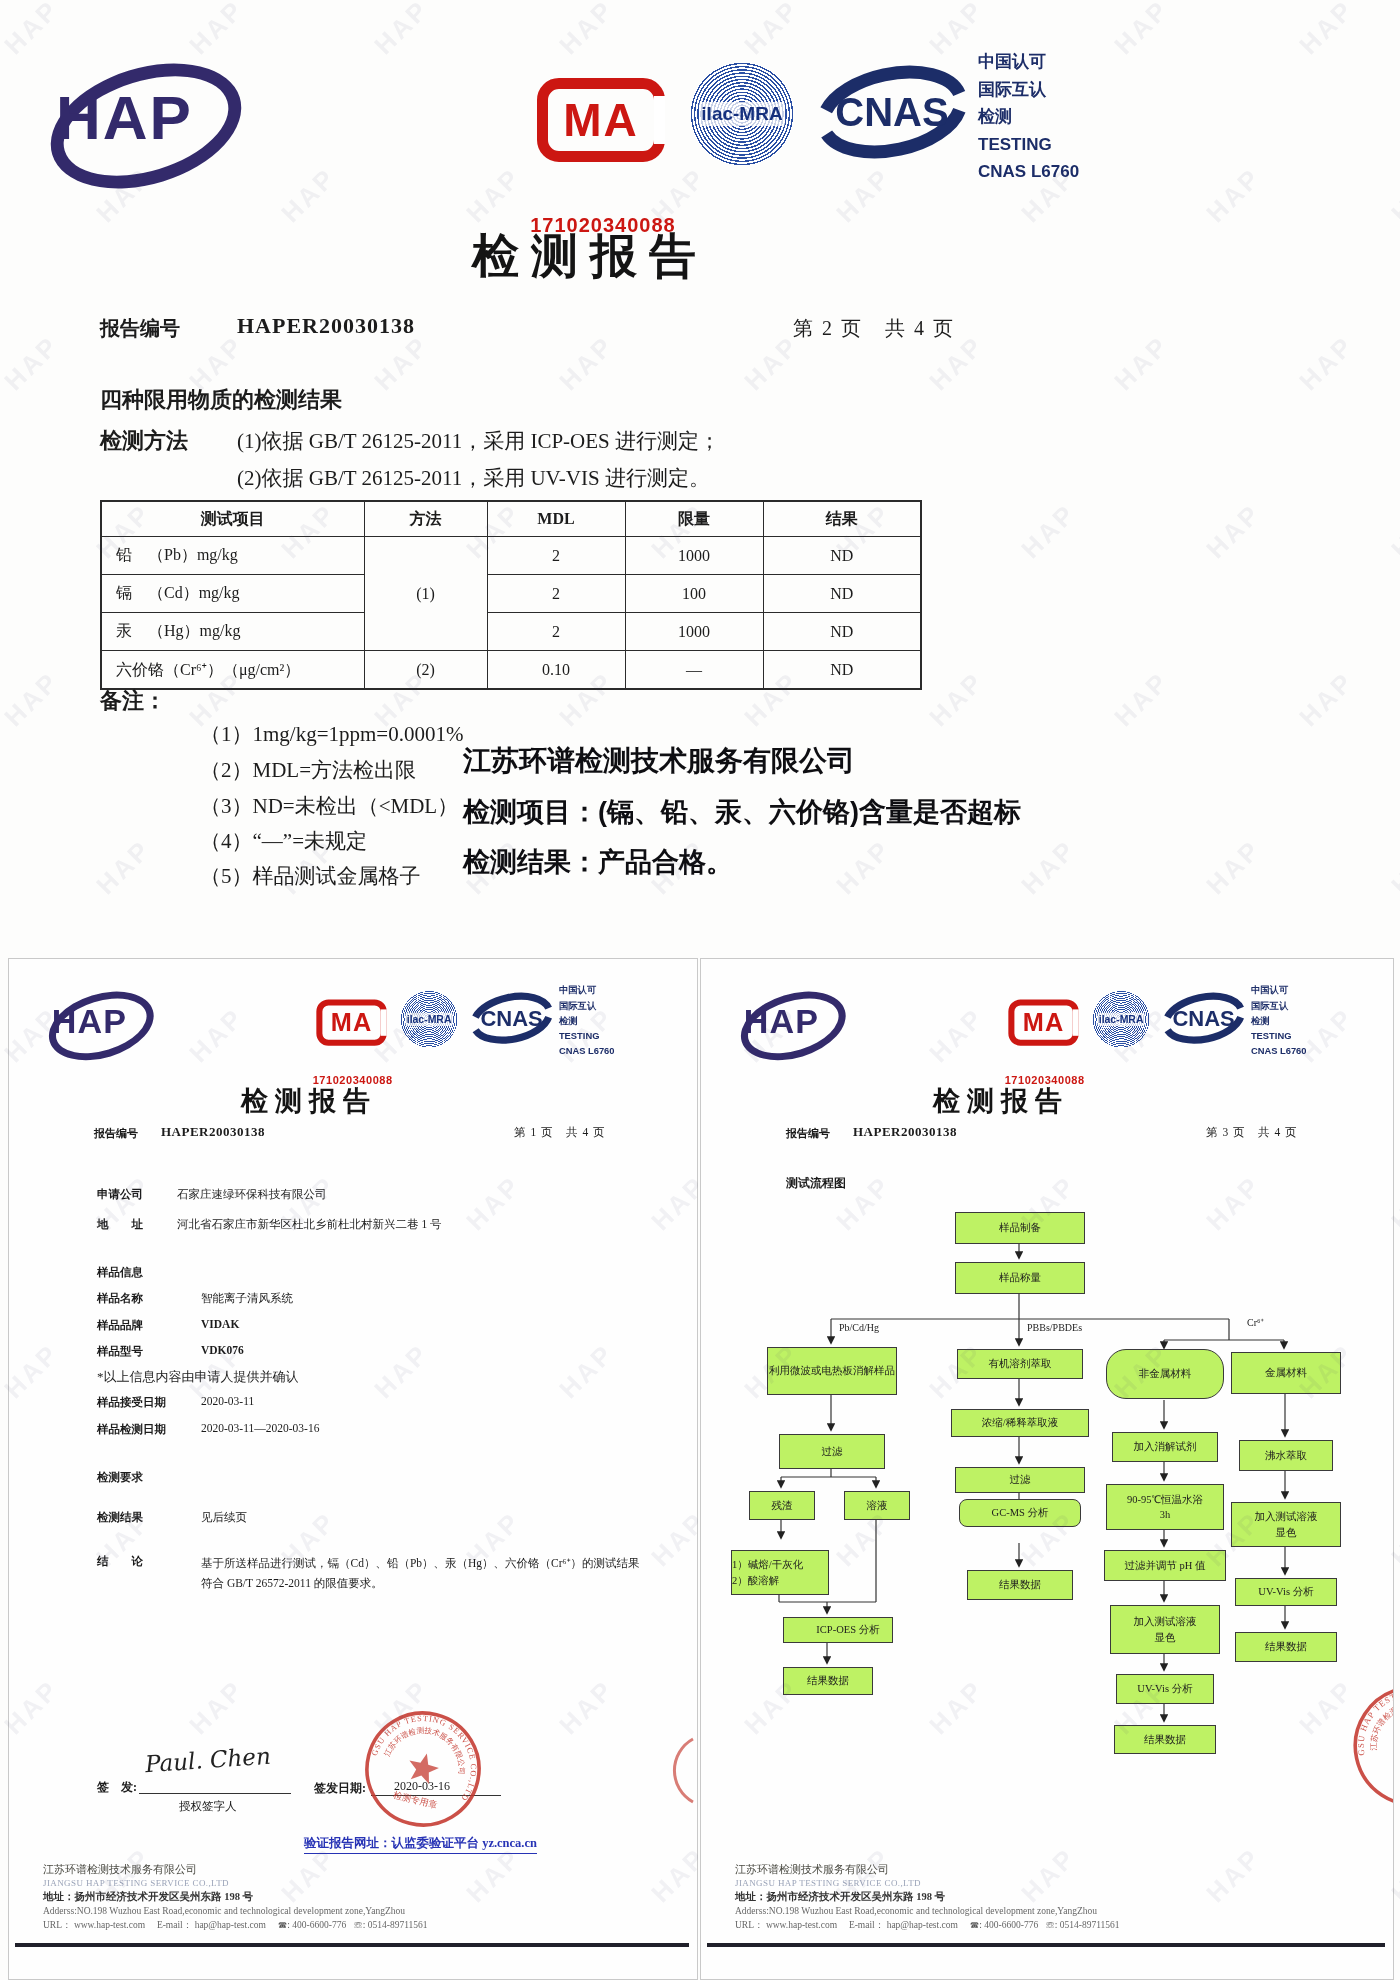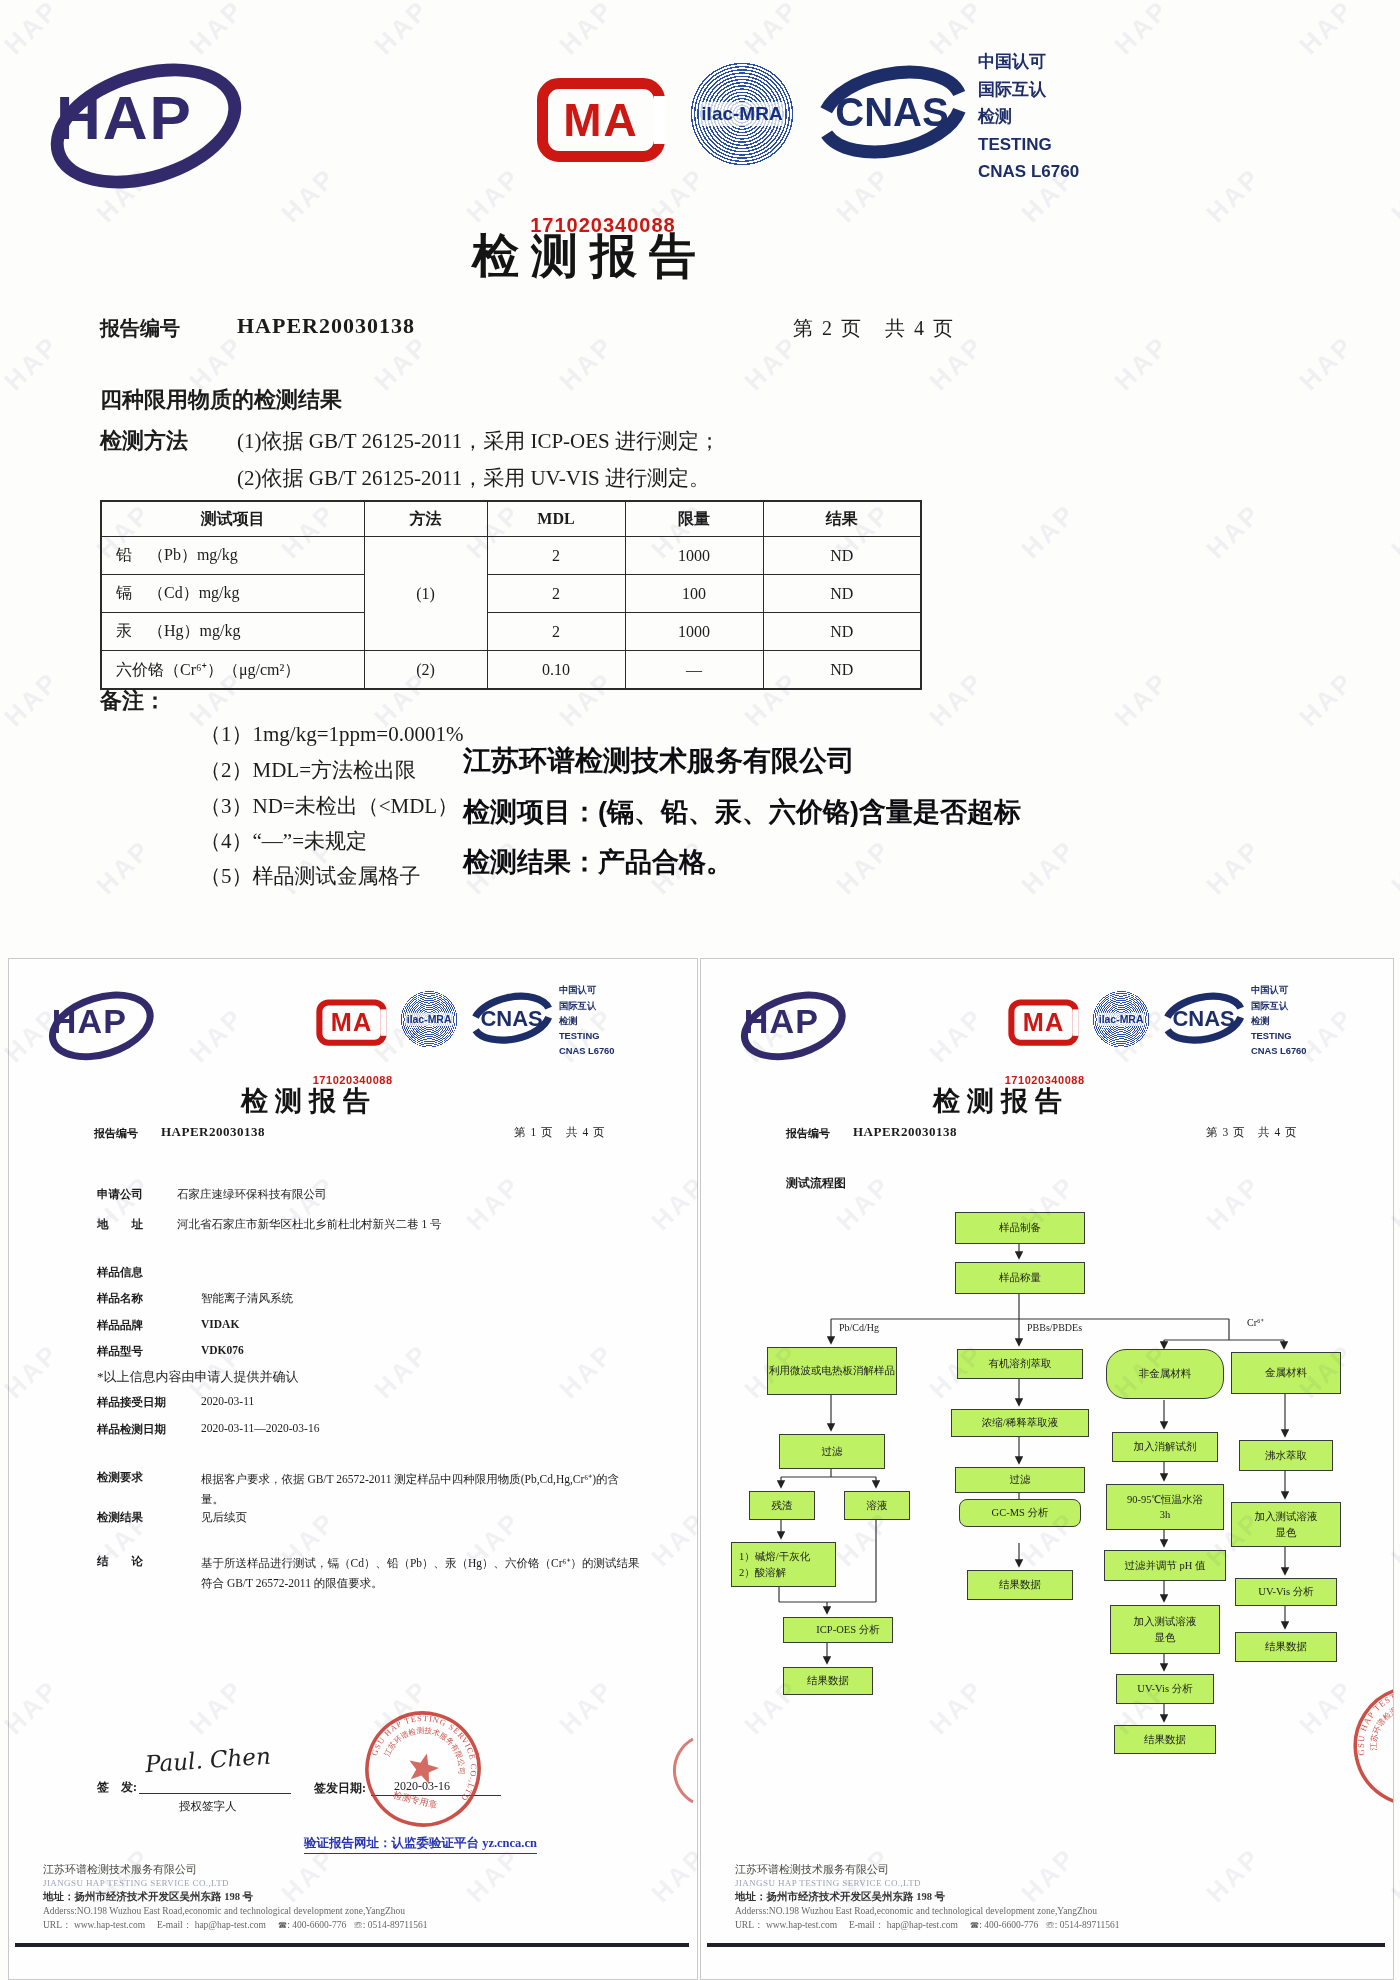--- a/index.html
+++ b/index.html
@@ -58,21 +58,21 @@
   .flabel{font-weight:bold;font-size:11.5px;white-space:nowrap;}
   .fval{font-size:11.5px;white-space:nowrap;}
   .fwrap{font-size:11.5px;line-height:20px;white-space:normal;}
   .prep-label{font-weight:bold;font-size:11px;}
   .prep-no{font-weight:bold;font-size:13px;letter-spacing:0.5px;}
   .ppg{font-size:11.5px;letter-spacing:1px;}
   
   .flowsvg{position:absolute;left:0;top:0;}
   .fbox{position:absolute;border:1px solid #3a3a3a;background:#bef264;display:flex;flex-direction:column;
         align-items:center;justify-content:center;text-align:center;font-size:10.5px;line-height:1.45;z-index:2;}
-  .fbox.la{align-items:flex-start;text-align:right;padding-left:7px;}
+  .fbox.la{align-items:flex-start;text-align:right;padding-left:0;margin-top:8px;}
   .fbr{position:absolute;font-size:10px;z-index:2;}
   
   .stamp{position:absolute;opacity:.88;z-index:3;}
   .sig{position:absolute;font-family:"DejaVu Serif",serif;font-style:italic;font-size:23px;
        transform:rotate(-4deg);color:#222;white-space:nowrap;}
   .uline{position:absolute;height:0;border-bottom:1.2px solid #333;}
   .verify{position:absolute;font-size:12.5px;font-weight:bold;color:#2733b5;border-bottom:1.5px solid #2733b5;
           padding-bottom:1px;white-space:nowrap;}
   .pfoot{position:absolute;left:34px;width:630px;font-size:9.5px;color:#666;line-height:14px;}
   .pf-cn{font-size:11px;color:#4a4a42;}
@@ -236,21 +236,20 @@
     <span class="abs flabel" style="left:88px;top:385px;">样品型号</span>
     <span class="abs fval" style="left:192px;top:385px;font-weight:bold;">VDK076</span>
     <span class="abs fval" style="left:88px;top:409px;font-size:13px;">*以上信息内容由申请人提供并确认</span>
 
     <span class="abs flabel" style="left:88px;top:436px;">样品接受日期</span>
     <span class="abs fval" style="left:192px;top:436px;">2020-03-11</span>
     <span class="abs flabel" style="left:88px;top:463px;">样品检测日期</span>
     <span class="abs fval" style="left:192px;top:463px;">2020-03-11—2020-03-16</span>
 
     <span class="abs flabel" style="left:88px;top:511px;">检测要求</span>
-    <div class="abs fwrap" style="left:192px;top:510px;width:440px;">根据客户要求，依据 GB/T 26572-2011 测定样品中四种限用物质(Pb,Cd,Hg,Cr⁶⁺)的含量。</div>
     <span class="abs flabel" style="left:88px;top:551px;">检测结果</span>
     <span class="abs fval" style="left:192px;top:551px;">见后续页</span>
     <span class="abs flabel" style="left:88px;top:595px;">结　　论</span>
     <div class="abs fwrap" style="left:192px;top:594px;width:445px;">基于所送样品进行测试，镉（Cd）、铅（Pb）、汞（Hg）、六价铬（Cr⁶⁺）的测试结果符合 GB/T 26572-2011 的限值要求。</div>
 
     <span class="abs flabel" style="left:88px;top:820px;font-size:12px;">签　发:</span>
     <span class="sig" style="left:136px;top:788px;">Paul. Chen</span>
     <div class="uline" style="left:130px;top:834px;width:152px;"></div>
     <span class="abs fval" style="left:170px;top:840px;">授权签字人</span>
     <span class="abs flabel" style="left:305px;top:821px;font-size:12px;">签发日期:</span>

